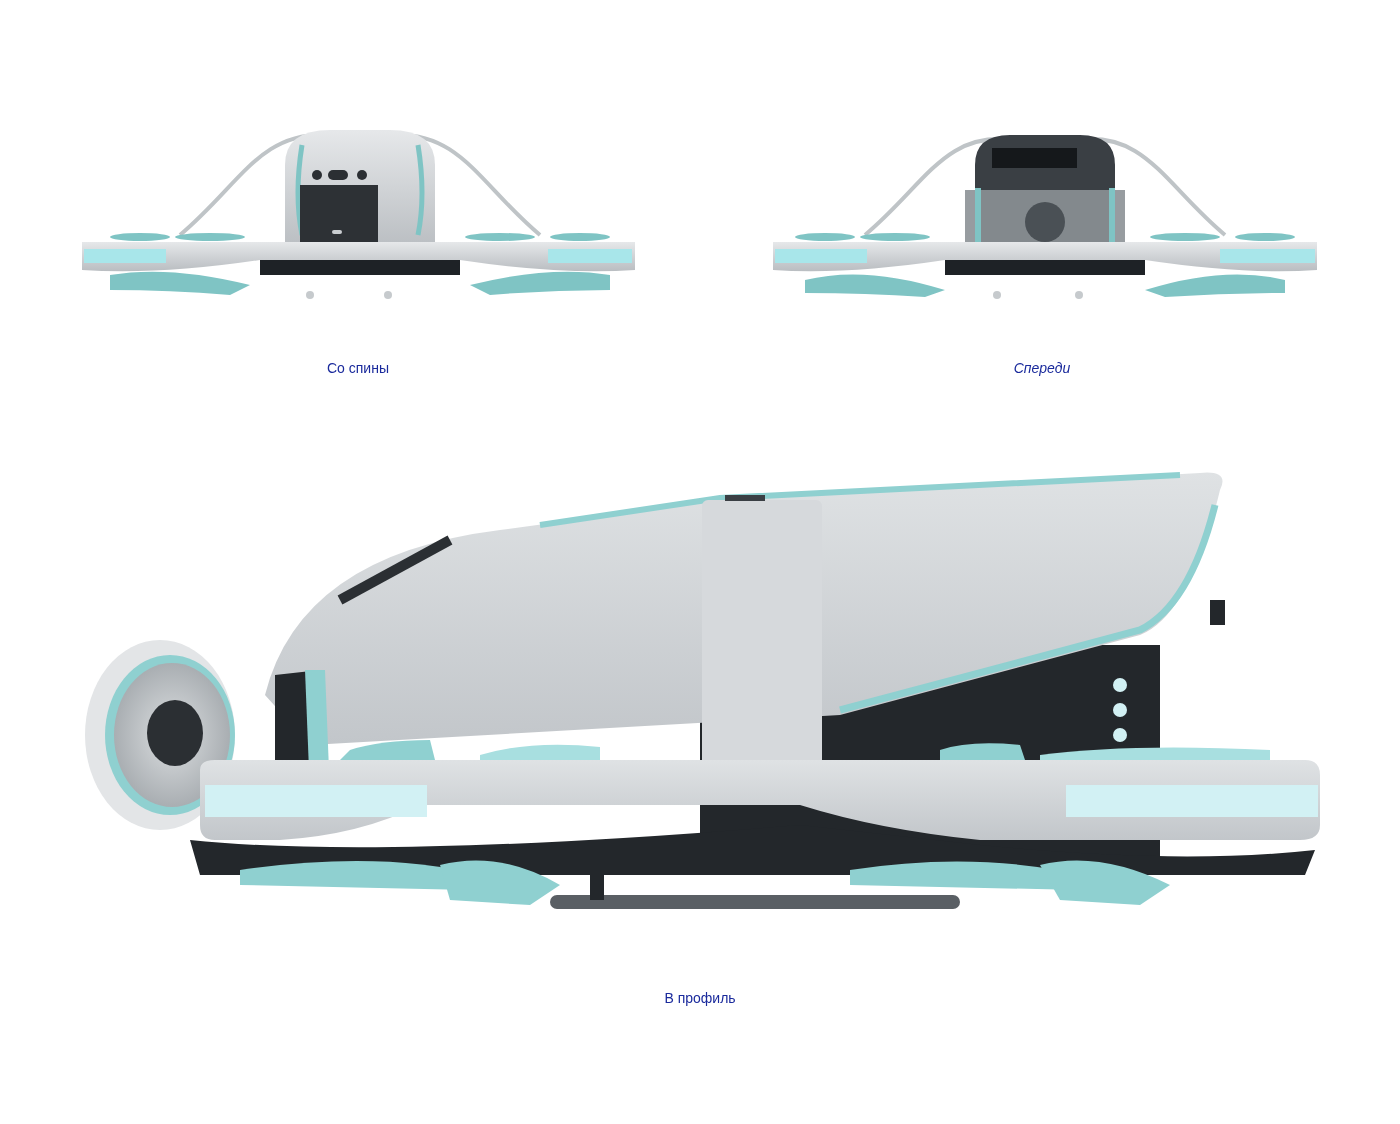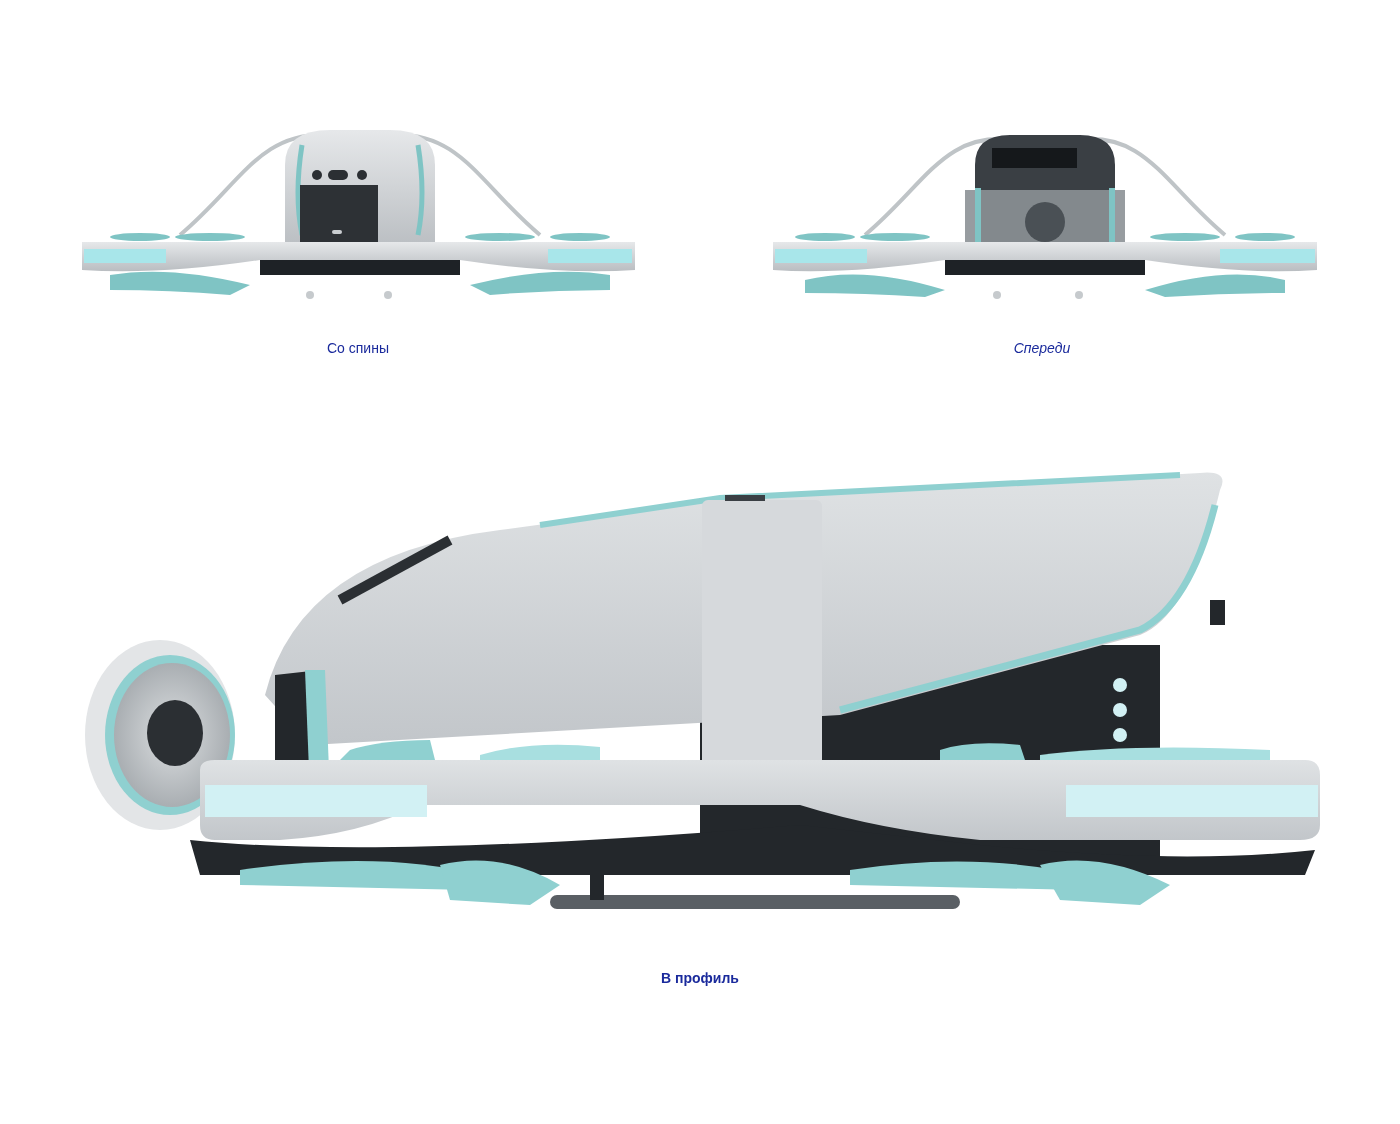--- a/index.html
+++ b/index.html
@@ -1,18 +1,18 @@
 <!DOCTYPE html>
 <html><head>
 <meta charset="utf-8">
 <style>
   html, body { margin:0; padding:0; background:#ffffff; }
   body { width:1400px; height:1124px; position:relative; overflow:hidden; font-family:"Liberation Sans", sans-serif; }
   .view { position:absolute; }
-  .caption { position:absolute; color:#1a2a9c; font-size:14px; text-align:center; width:200px; }
+  .caption { position:absolute; color:#1a2a9c; font-size:14px; text-align:center; width:200px;margin-top:20px; }
   svg { display:block; }
 </style>
 </head>
 <body>
 
 <div class="view" style="left:80px;top:125px;width:560px;height:185px;">
   <svg width="560" height="185" viewBox="0 0 560 185">
     <defs>
       <linearGradient id="gBody" x1="0" y1="0" x2="0" y2="1">
         <stop offset="0" stop-color="#e6e8ea"></stop>
@@ -126,13 +126,13 @@
     <path d="M110 375 Q300 395 720 360 L900 380 Q1100 400 1235 385 L1225 410 L120 410 Z" fill="#23272b"></path>
     <path d="M160 405 Q300 385 400 410 L390 425 L160 420 Z" fill="#8fd0d0"></path>
     <path d="M360 400 Q420 385 480 420 L450 440 L370 435 Z" fill="#8fd0d0"></path>
     <path d="M770 405 Q900 385 1010 412 L1000 425 L770 420 Z" fill="#8fd0d0"></path>
     <path d="M960 400 Q1020 385 1090 420 L1060 440 L980 435 Z" fill="#8fd0d0"></path>
 
     <rect x="470" y="430" width="410" height="14" rx="7" fill="#5a5f64"></rect>
     <rect x="510" y="395" width="14" height="40" fill="#23272b"></rect>
   </svg>
 </div>
-<div class="caption" style="left:600px;top:970px;font-weight:bold;">В профиль</div>
+<div class="caption" style="left:600px;top:970px;">В профиль</div>
 
 </body></html>

